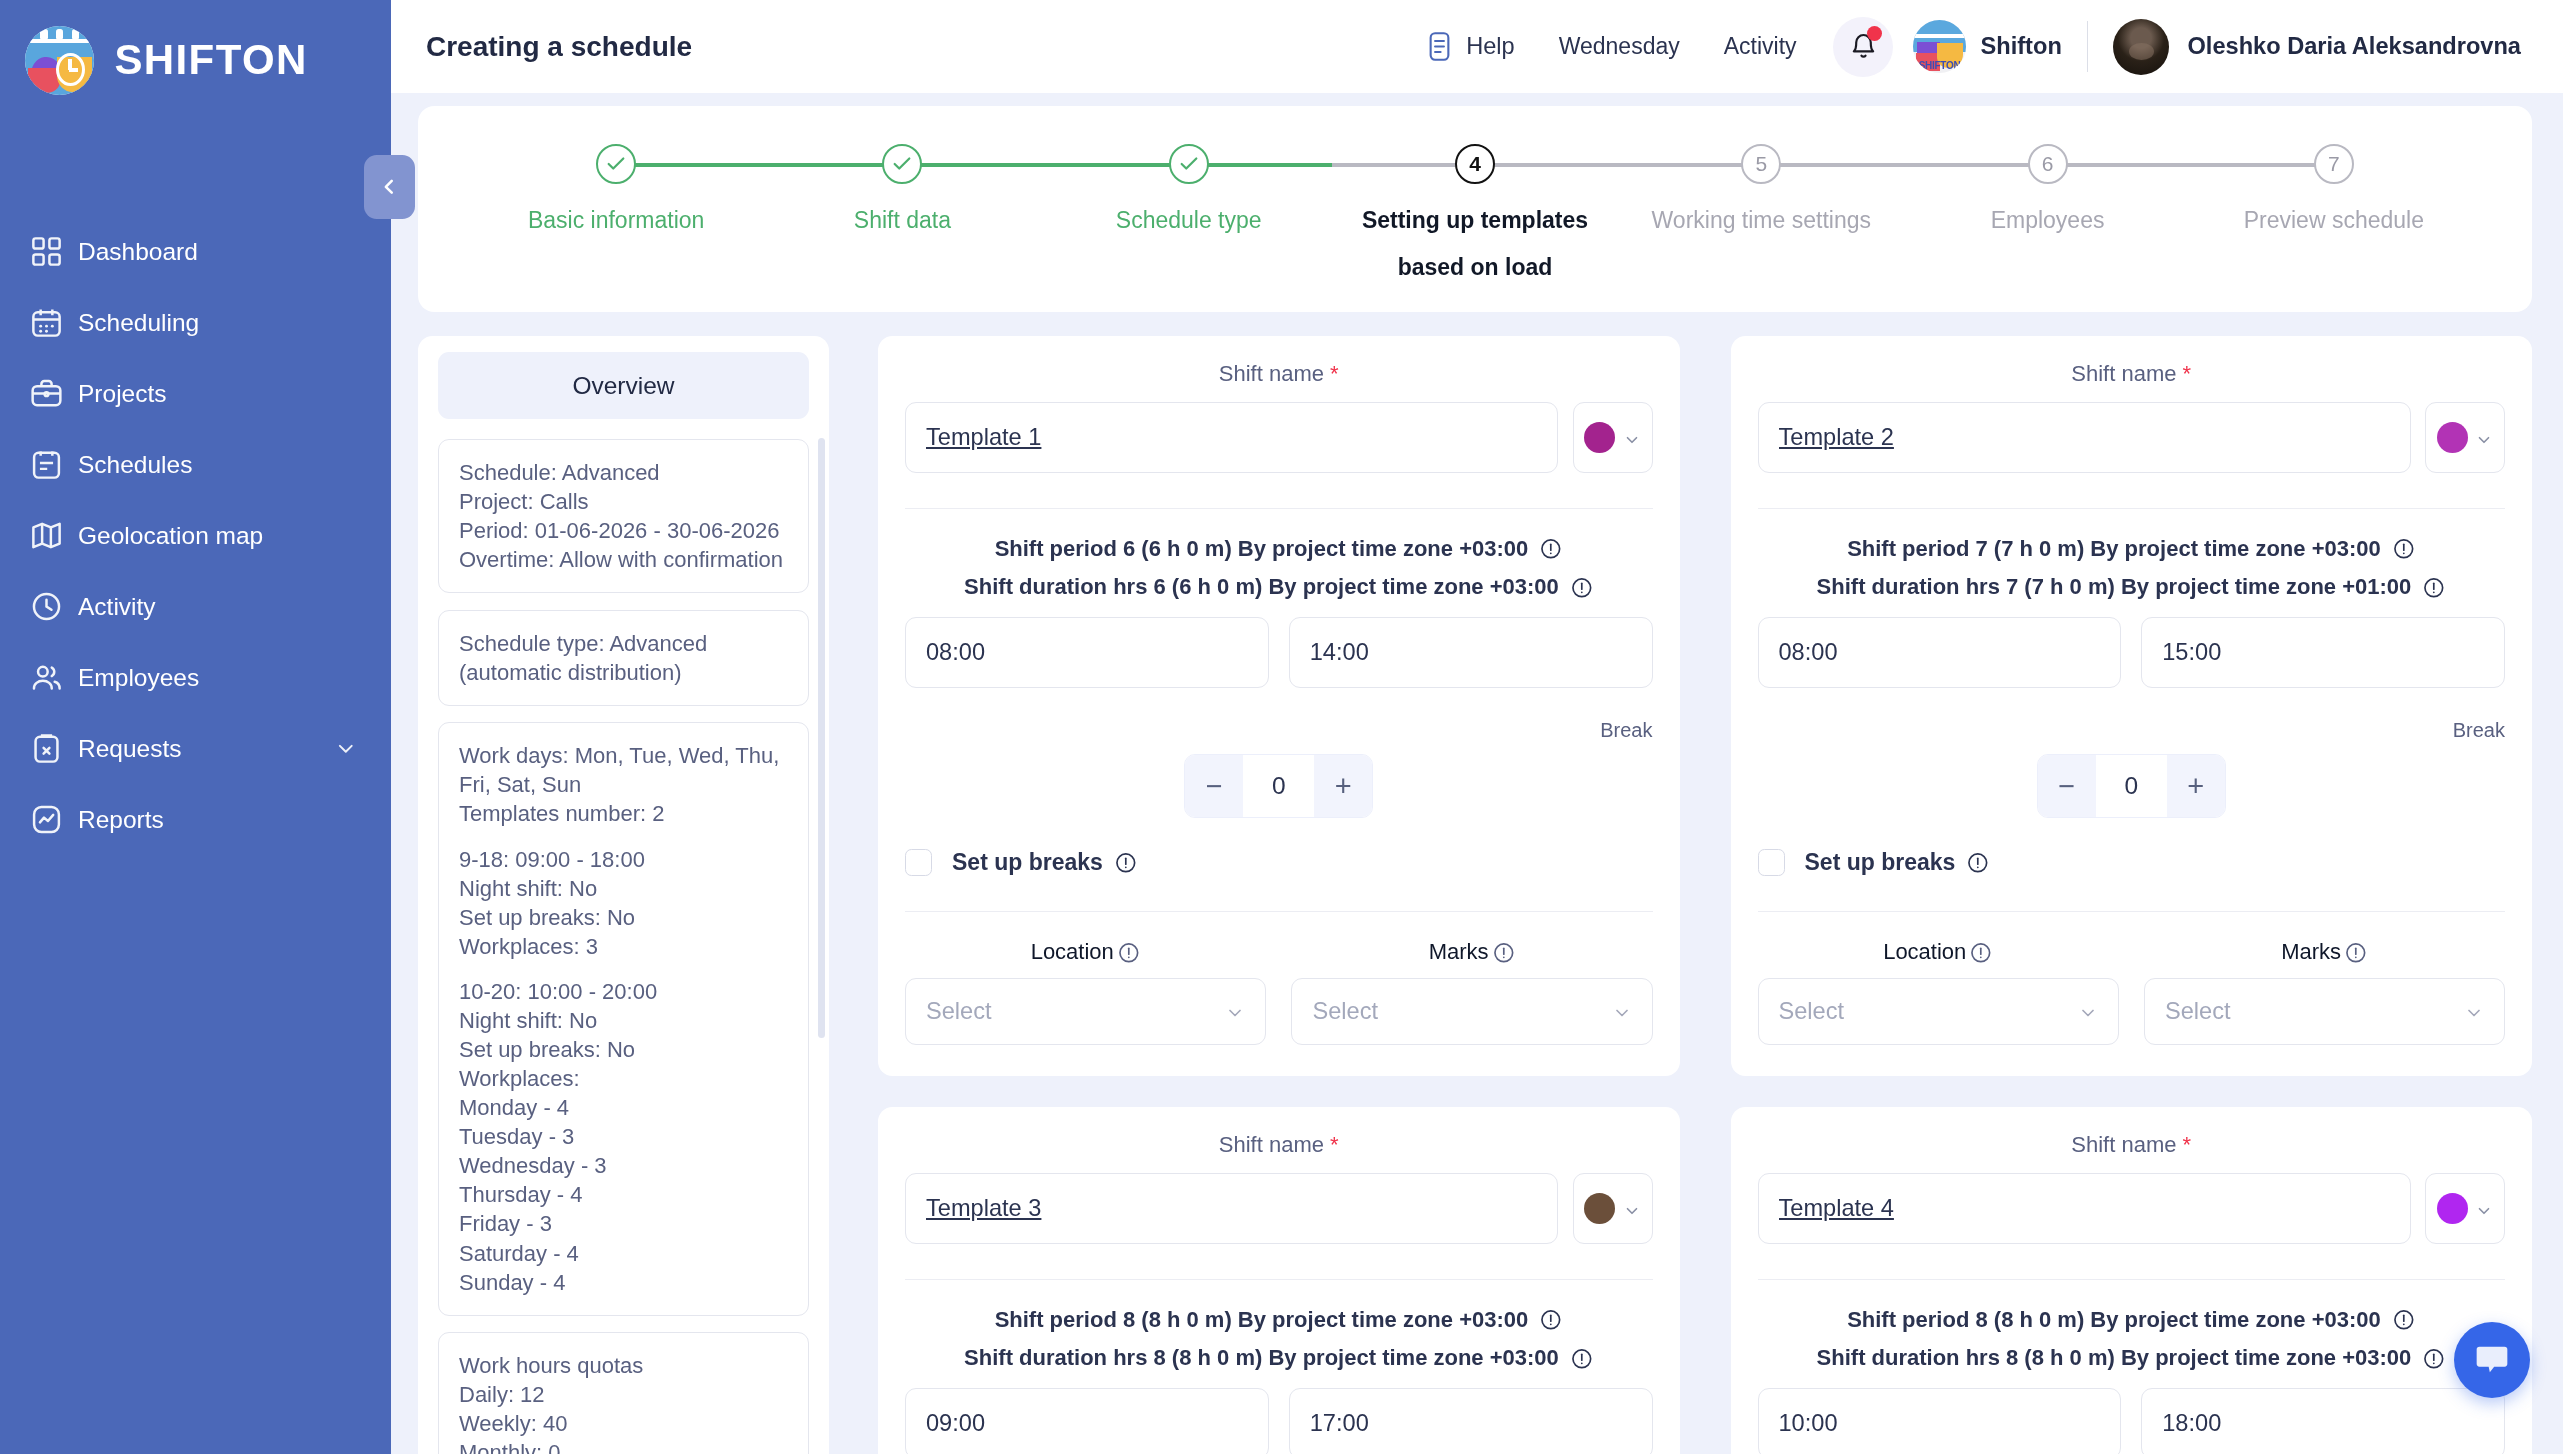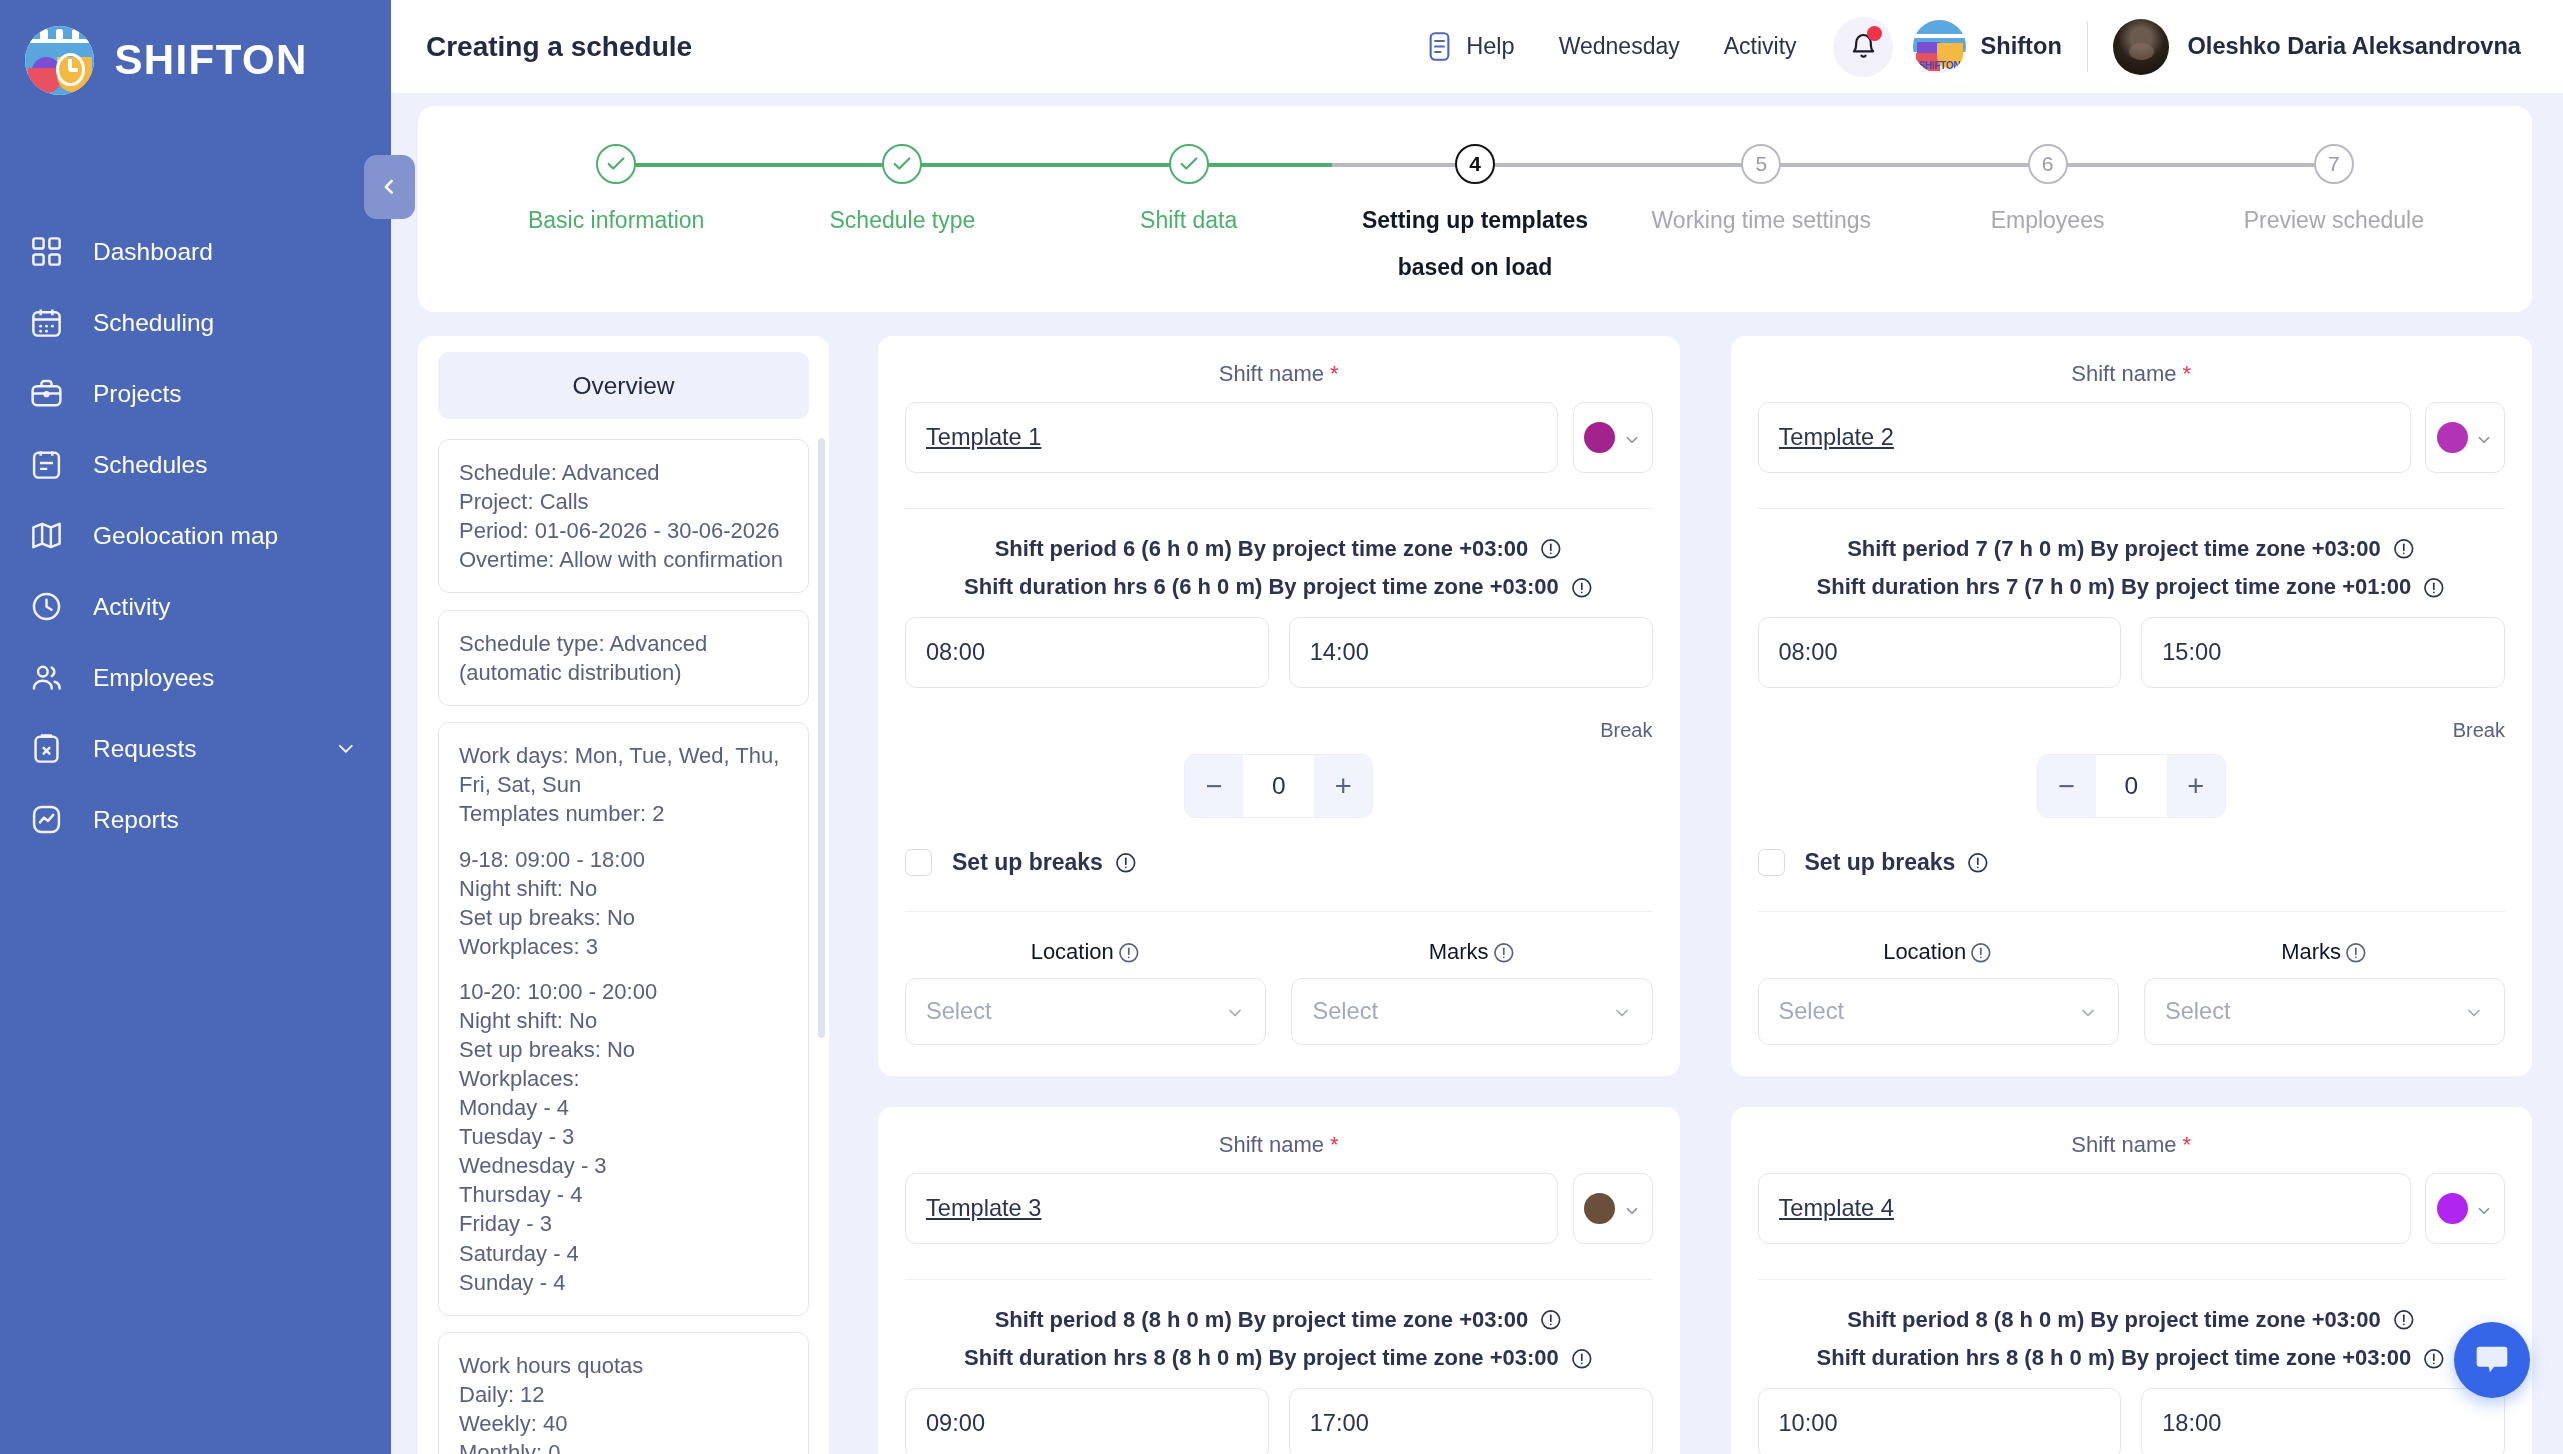--- a/index.html
+++ b/index.html
@@ -38,21 +38,21 @@
   .collapse-btn {
     position: absolute; right: -23.6px; top: 155px;
     width: 51px; height: 64px; border-radius: 12.7px;
     background: #8294d0; display: flex; align-items: center; justify-content: center;
     cursor: pointer; z-index: 30;
   }
   .collapse-btn svg { width: 23.6px; height: 23.6px; }
 
   .nav { margin-top: 116px; display: flex; flex-direction: column; }
   .nav-item {
-    display: flex; align-items: center; gap: 29px;
+    display: flex; align-items: center; gap: 14px;
     height: 71px; padding: 0 33px 0 29px; color: #fff;
     font-size: 24.5px; cursor: pointer; position: relative;
   }
   .nav-ico { width: 35px; height: 35px; flex: none; opacity: .92; }
   .nav-ico svg { width: 35px; height: 35px; display: block; }
   .nav-label { flex: 1; }
   .nav-chev { width: 23.6px; height: 23.6px; opacity: .9; }
 
   
   .main { flex: 1; height: 1454px; background: #eef1fb; display: flex; flex-direction: column; min-width: 0; }
@@ -377,29 +377,29 @@
                 </svg>
               </div>
             <div class="step-label">Basic information</div>
           </div>
           <div class="step done">
             <div class="step-circle">
                 <svg viewBox="0 0 24 24" fill="none" stroke="#4caf6d" stroke-width="2.4" stroke-linecap="round" stroke-linejoin="round" style="width:22px;height:22px">
                   <polyline points="20 6 9 17 4 12"></polyline>
                 </svg>
               </div>
-            <div class="step-label">Schedule type</div>
+            <div class="step-label">Shift data</div>
           </div>
           <div class="step done">
             <div class="step-circle">
                 <svg viewBox="0 0 24 24" fill="none" stroke="#4caf6d" stroke-width="2.4" stroke-linecap="round" stroke-linejoin="round" style="width:22px;height:22px">
                   <polyline points="20 6 9 17 4 12"></polyline>
                 </svg>
               </div>
-            <div class="step-label">Shift data</div>
+            <div class="step-label">Schedule type</div>
           </div>
           <div class="step current">
             <div class="step-circle">4</div>
             <div class="step-label">Setting up templates</div>
             <div class="step-sub">based on load</div>
           </div>
           <div class="step">
             <div class="step-circle">5</div>
             <div class="step-label">Working time settings</div>
           </div>

